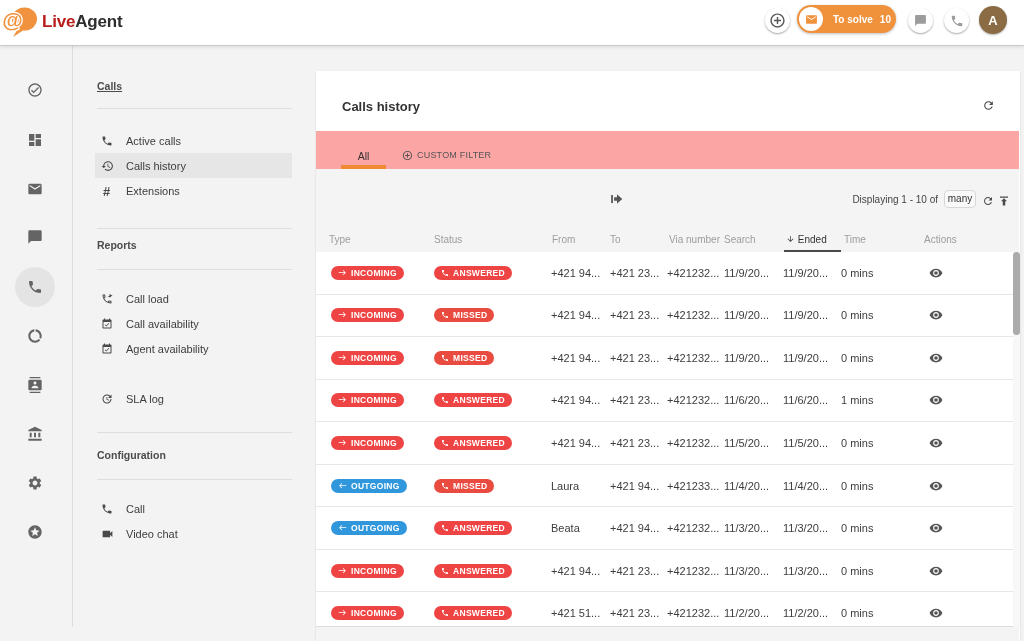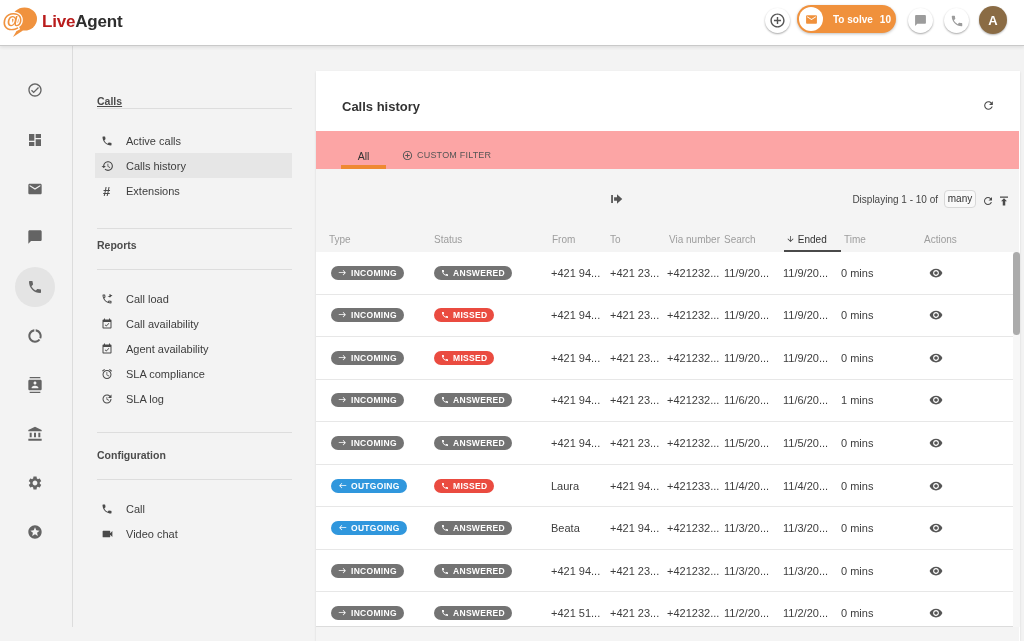--- a/index.html
+++ b/index.html
@@ -55,21 +55,21 @@
 #ttop { position:absolute; left:682px; top:24px; }
 
 
 #thead { position:absolute; left:0; top:62px; width:704px; height:21px; font-size:10px; color:#9d9d9d; }
 #thead span { position:absolute; top:3px; white-space:nowrap; }
 #tbody { position:absolute; left:0; top:83px; width:697px; height:375px; background:#fff; overflow:hidden; border-bottom:1px solid #dcdcdc; }
 .row { position:absolute; left:0; width:697px; height:42.55px; border-bottom:1px solid #e7e7e7; background:#fff; }
 .cell { position:absolute; top:50%; transform:translateY(-50%); font-size:11px; color:#3d3d3d; white-space:nowrap; }
 .pill { position:absolute; top:50%; transform:translateY(-50%); height:14px; border-radius:7px; color:#fff; font-size:8.5px; font-weight:bold; letter-spacing:0.3px; display:flex; align-items:center; padding:0 7px; }
 .pill svg { margin-right:4px; }
-.g { background:#737373; }
+.g { background:#ef4444; }
 .r { background:#ea4b40; }
 .b { background:#3097dd; }
 .eye { position:absolute; left:613px; top:50%; transform:translateY(-50%); }
 .eye svg { display:block; }
 
 
 #sbtrack { position:absolute; left:1013px; top:252px; width:7px; height:375px; background:#f7f7f7; z-index:20; }
 #sbthumb { position:absolute; left:1013px; top:252px; width:7px; height:83px; background:#ababab; border-radius:3.5px; z-index:21; }
 </style>
 </head>
@@ -141,21 +141,21 @@
     </svg>
     <svg class="ricon" style="top:483px;" width="16" height="16" viewBox="0 0 24 24" fill="#646464">
       <path d="M19.14 12.94c.04-.3.06-.61.06-.94 0-.32-.02-.64-.07-.94l2.03-1.58c.18-.14.23-.41.12-.61l-1.92-3.32c-.12-.22-.37-.29-.59-.22l-2.39.96c-.5-.38-1.03-.7-1.62-.94l-.36-2.54c-.04-.24-.24-.41-.48-.41h-3.84c-.24 0-.43.17-.47.41l-.36 2.54c-.59.24-1.13.57-1.62.94l-2.39-.96c-.22-.08-.47 0-.59.22L2.74 8.87c-.12.21-.08.47.12.61l2.03 1.58c-.05.3-.09.63-.09.94s.02.64.07.94l-2.03 1.58c-.18.14-.23.41-.12.61l1.92 3.32c.12.22.37.29.59.22l2.39-.96c.5.38 1.03.7 1.62.94l.36 2.54c.05.24.24.41.48.41h3.84c.24 0 .44-.17.47-.41l.36-2.54c.59-.24 1.13-.56 1.62-.94l2.39.96c.22.08.47 0 .59-.22l1.92-3.32c.12-.22.07-.47-.12-.61l-2.01-1.58zM12 15.6c-1.98 0-3.6-1.62-3.6-3.6s1.62-3.6 3.6-3.6 3.6 1.62 3.6 3.6-1.62 3.6-3.6 3.6z"></path>
     </svg>
     <svg class="ricon" style="top:532px;" width="16" height="16" viewBox="0 0 24 24" fill="#646464">
       <path d="M11.99 2C6.47 2 2 6.48 2 12s4.47 10 9.99 10C17.52 22 22 17.52 22 12S17.52 2 11.99 2zm4.24 16L12 15.45 7.77 18l1.12-4.81-3.73-3.23 4.92-.42L12 5l1.92 4.53 4.92.42-3.73 3.23L16.23 18z"></path>
     </svg>
   </div>
 
 <div id="menu">
-  <div class="mhead" style="top:49px;text-decoration:underline;">Calls</div>
+  <div class="mhead" style="top:34px;text-decoration:underline;">Calls</div>
   <div class="mdiv" style="top:62px;"></div>
   <div class="mitem" style="top:82px;">
     <svg class="ic" width="12" height="12" viewBox="0 0 24 24" fill="#4a4a4a">
         <path d="M6.62 10.79c1.44 2.83 3.76 5.14 6.59 6.59l2.2-2.2c.27-.27.67-.36 1.02-.24 1.12.37 2.33.57 3.57.57.55 0 1 .45 1 1V20c0 .55-.45 1-1 1-9.39 0-17-7.61-17-17 0-.55.45-1 1-1h3.5c.55 0 1 .45 1 1 0 1.25.2 2.45.57 3.57.11.35.03.74-.25 1.02l-2.2 2.2z"></path>
       </svg>
     <span class="tx">Active calls</span>
   </div>
   <div class="mitem active" style="top:107px;">
     <svg class="ic" width="13" height="13" viewBox="0 0 24 24" fill="#4a4a4a">
         <path d="M13 3c-4.97 0-9 4.03-9 9H1l3.89 3.89.07.14L9 12H6c0-3.87 3.13-7 7-7s7 3.13 7 7-3.13 7-7 7c-1.93 0-3.68-.79-4.94-2.06l-1.42 1.42C8.27 19.99 10.51 21 13 21c4.97 0 9-4.03 9-9s-4.03-9-9-9zm-1 5v5l4.28 2.54.72-1.21-3.5-2.08V8H12z"></path>
@@ -179,26 +179,20 @@
     <svg class="ic" width="12" height="12" viewBox="0 0 24 24" fill="#4a4a4a">
         <path d="M16.53 11.06L15.47 10l-4.88 4.88-2.12-2.12-1.06 1.06L10.59 17l5.94-5.94zM19 3h-1V1h-2v2H8V1H6v2H5c-1.11 0-1.99.9-1.99 2L3 19c0 1.1.89 2 2 2h14c1.1 0 2-.9 2-2V5c0-1.1-.9-2-2-2zm0 16H5V8h14v11z"></path>
       </svg>
     <span class="tx">Call availability</span>
   </div>
   <div class="mitem" style="top:290px;">
     <svg class="ic" width="12" height="12" viewBox="0 0 24 24" fill="#4a4a4a">
         <path d="M16.53 11.06L15.47 10l-4.88 4.88-2.12-2.12-1.06 1.06L10.59 17l5.94-5.94zM19 3h-1V1h-2v2H8V1H6v2H5c-1.11 0-1.99.9-1.99 2L3 19c0 1.1.89 2 2 2h14c1.1 0 2-.9 2-2V5c0-1.1-.9-2-2-2zm0 16H5V8h14v11z"></path>
       </svg>
     <span class="tx">Agent availability</span>
-  </div>
-  <div class="mitem" style="top:315px;">
-    <svg class="ic" width="12" height="12" viewBox="0 0 24 24" fill="#4a4a4a">
-        <path d="M22 5.72l-4.6-3.86-1.29 1.53 4.6 3.86L22 5.72zM7.88 3.39L6.6 1.86 2 5.71l1.29 1.53 4.59-3.85zM12.5 8H11v6l4.75 2.85.75-1.23-4-2.37V8zM12 4c-4.97 0-9 4.03-9 9s4.02 9 9 9c4.97 0 9-4.03 9-9s-4.03-9-9-9zm0 16c-3.87 0-7-3.13-7-7s3.13-7 7-7 7 3.13 7 7-3.13 7-7 7z"></path>
-      </svg>
-    <span class="tx">SLA compliance</span>
   </div>
   <div class="mitem" style="top:340px;">
     <svg class="ic" width="12" height="12" viewBox="0 0 24 24" fill="#4a4a4a">
         <path d="M11 8v5l4.25 2.52.77-1.28-3.52-2.09V8zm10 2V3l-2.64 2.64C16.74 4.01 14.49 3 12 3c-4.97 0-9 4.03-9 9s4.03 9 9 9c4.97 0 9-4.03 9-9h-2c0 3.86-3.14 7-7 7s-7-3.14-7-7 3.14-7 7-7c1.93 0 3.68.79 4.95 2.05L14 10h7z"></path>
       </svg>
     <span class="tx">SLA log</span>
   </div>
   <div class="mdiv" style="top:386px;"></div>
   <div class="mhead" style="top:403px;">Configuration</div>
   <div class="mdiv" style="top:433px;"></div>

